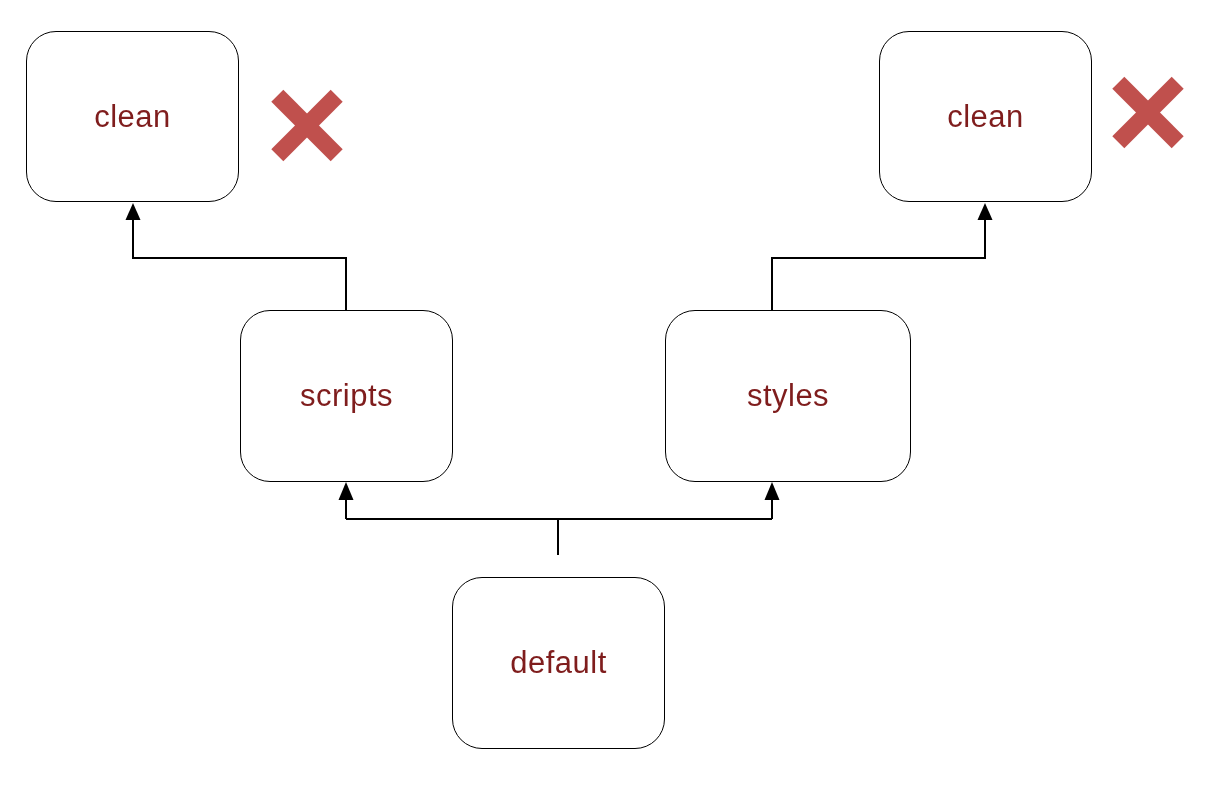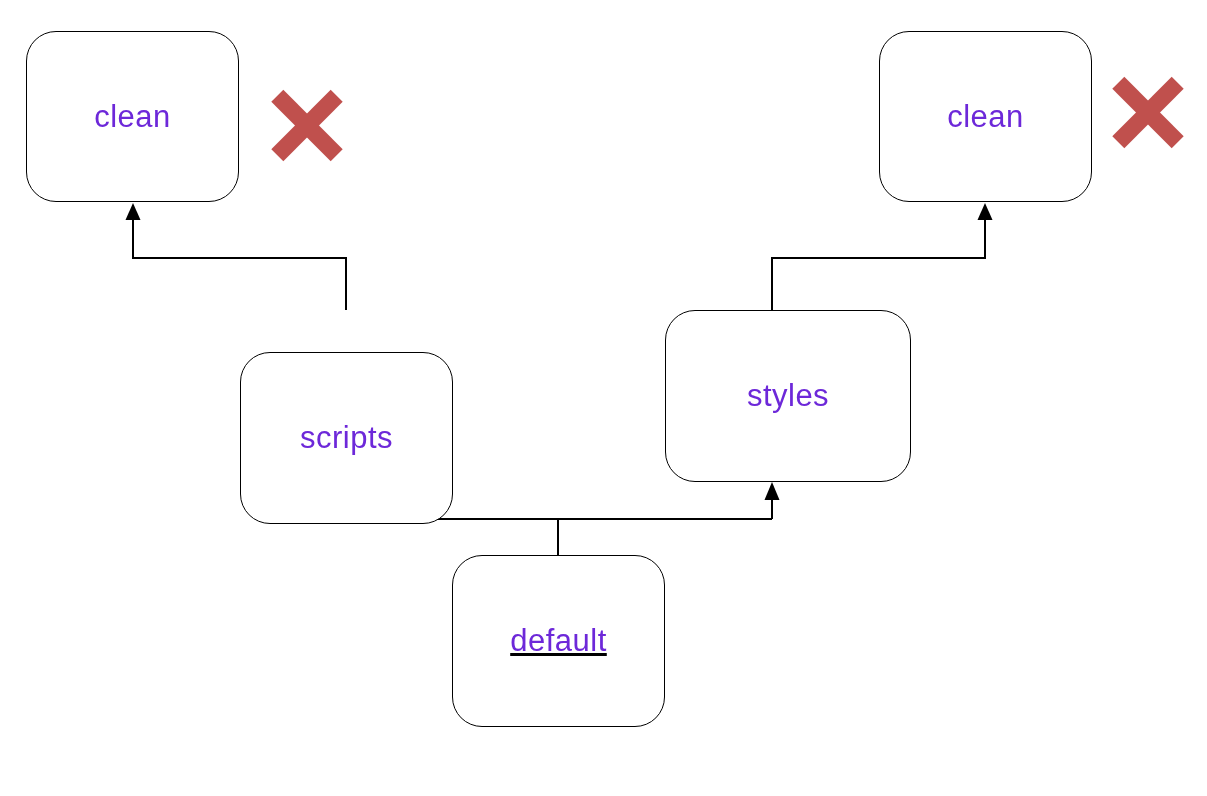--- a/index.html
+++ b/index.html
@@ -30,28 +30,28 @@
     height: 172px;
     background: #ffffff;
     border: 1.5px solid #000000;
     border-radius: 30px;
     display: flex;
     align-items: center;
     justify-content: center;
   }
   .node .label {
     font-size: 31px;
-    color: #6d28d9;
+    color: #7f1d1d;
     letter-spacing: 0.5px;
   }
   .node-clean-left  { left: 26px;  top: 31px;  height: 171px; }
   .node-clean-right { left: 879px; top: 31px;  height: 171px; }
   .node-scripts     { left: 240px; top: 310px; }
   .node-styles      { left: 665px; top: 310px; width: 246px; }
-  .node-default     { left: 452px; top: 555px; text-decoration: underline; }
+  .node-default     { left: 452px; top: 577px; }
 
   .x-mark {
     position: absolute;
     width: 62px;
     height: 62px;
   }
   .x-mark-left  { left: 276px;  top: 94px; }
   .x-mark-right { left: 1117px; top: 81px; }
   .x-mark .bar {
     position: absolute;
@@ -91,21 +91,21 @@
   </svg>
 
   <div class="node node-clean-left" style="border-color: rgb(0, 0, 0); background: rgb(255, 255, 255);">
     <span class="label">clean</span>
   </div>
 
   <div class="node node-clean-right" style="border-color: rgb(0, 0, 0); background: rgb(255, 255, 255);">
     <span class="label">clean</span>
   </div>
 
-  <div class="node node-scripts" style="border-color: rgb(0, 0, 0); background: rgb(255, 255, 255); margin-top: 42px;">
+  <div class="node node-scripts" style="border-color: rgb(0, 0, 0); background: rgb(255, 255, 255);">
     <span class="label">scripts</span>
   </div>
 
   <div class="node node-styles" style="border-color: rgb(0, 0, 0); background: rgb(255, 255, 255);">
     <span class="label">styles</span>
   </div>
 
   <div class="node node-default" style="border-color: rgb(0, 0, 0); background: rgb(255, 255, 255);">
     <span class="label">default</span>
   </div>

